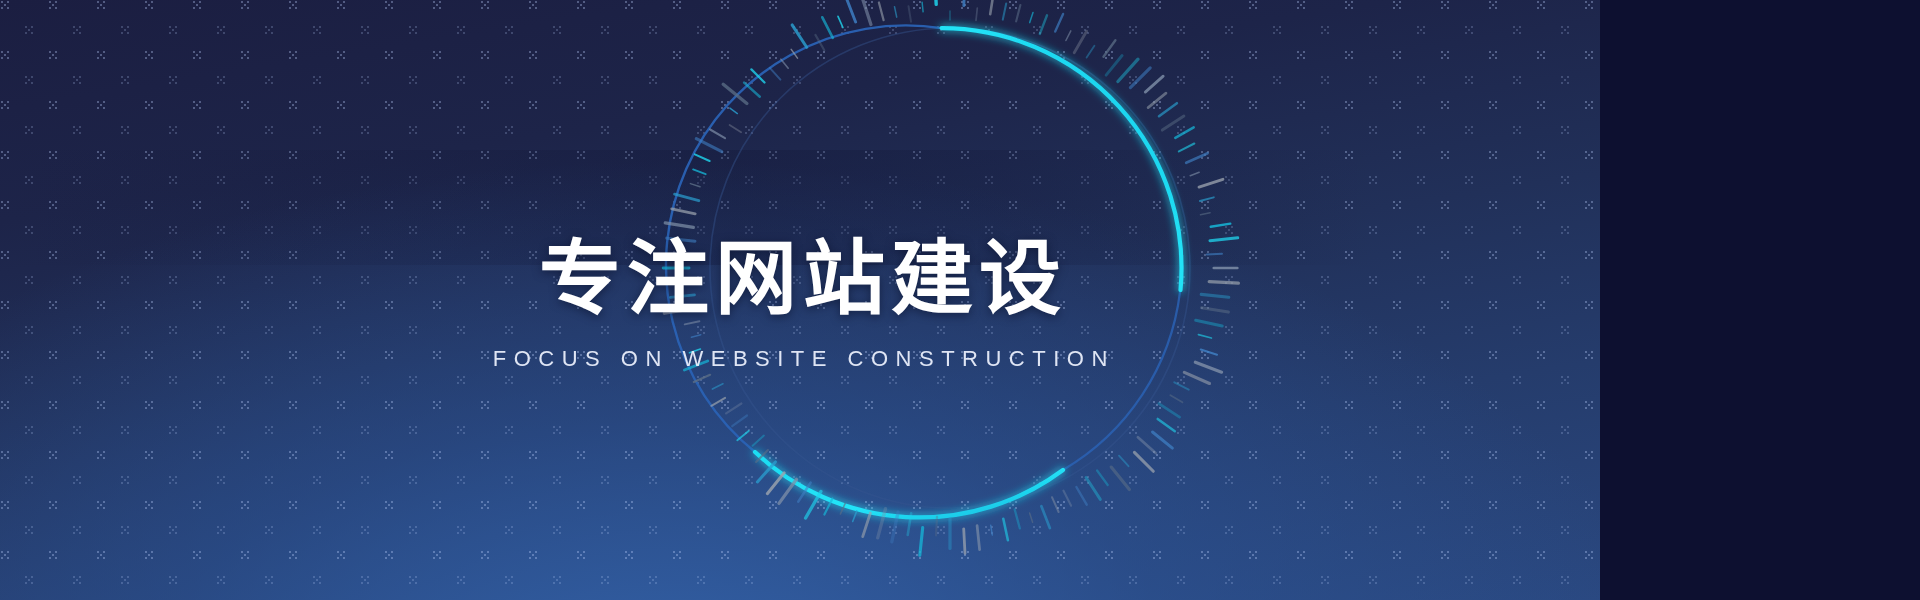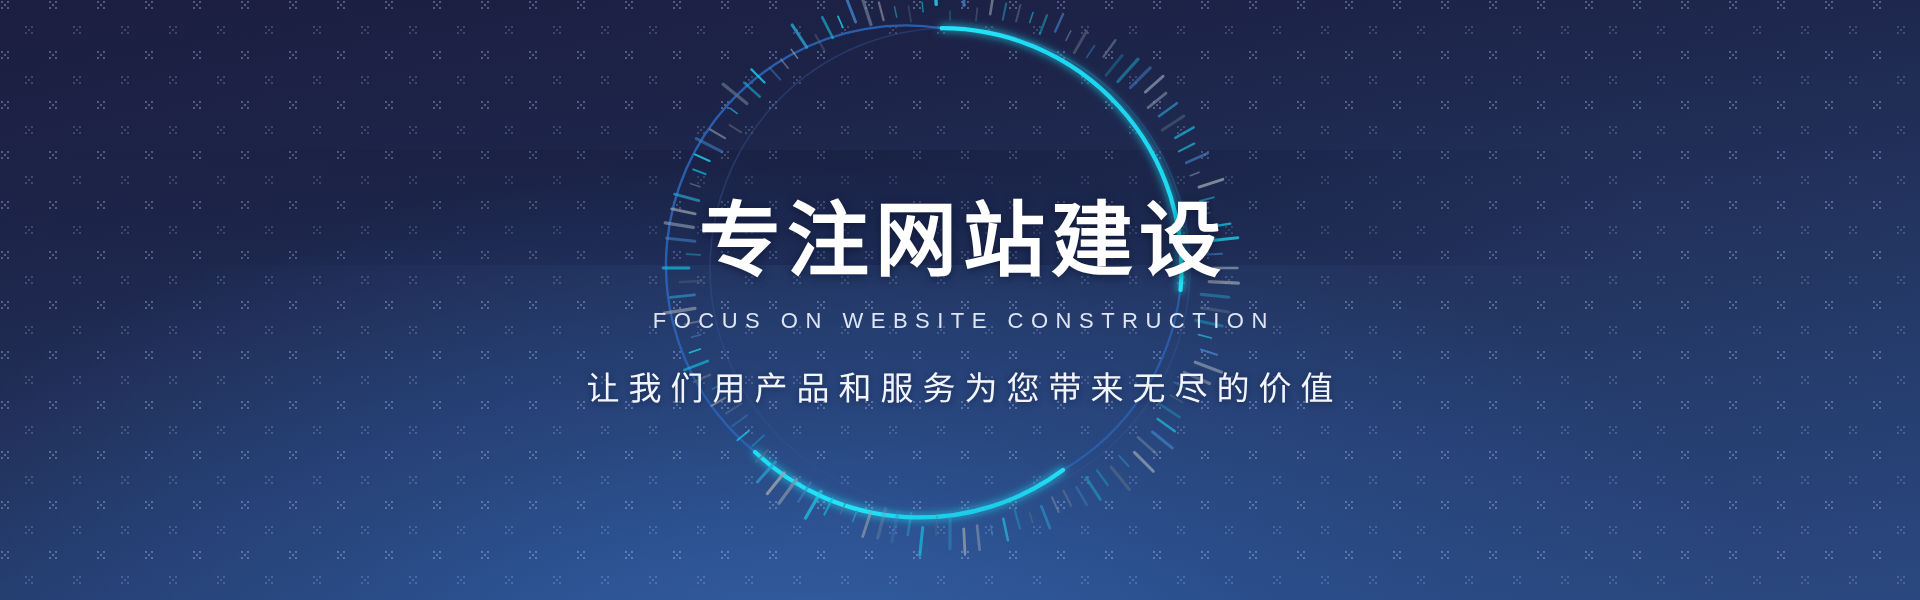--- a/index.html
+++ b/index.html
@@ -3,21 +3,21 @@
 <meta charset="utf-8">
 <title>Banner</title>
 <style>
   html, body {
     margin: 0;
     padding: 0;
     background: #0d1030;
   }
   #banner {
     position: relative;
-    width: 1920px;
+    width: 1600px;
     height: 600px;
     overflow: hidden;
     font-family: "Liberation Sans", "DejaVu Sans", sans-serif;
     background:
       radial-gradient(ellipse 1400px 760px at 42% 118%, rgba(52,100,172,0.95) 0%, rgba(44,84,150,0.55) 38%, rgba(30,45,92,0.0) 72%),
       linear-gradient(171deg, #1b1e41 0%, #1d2449 26%, #213059 50%, #253C6C 72%, #2a4880 100%);
   }
 
   
   .dots {
@@ -272,16 +272,15 @@
         <line x1="896.7" y1="17.1" x2="894.5" y2="6.7" stroke="#2a9fd0" stroke-width="1.54" stroke-linecap="round" stroke-opacity="0.59"></line>
         <line x1="911.0" y1="21.7" x2="908.5" y2="6.2" stroke="#5b6e86" stroke-width="2.01" stroke-linecap="round" stroke-opacity="0.35"></line>
         <line x1="923.1" y1="11.8" x2="922.1" y2="2.2" stroke="#16b7d8" stroke-width="1.46" stroke-linecap="round" stroke-opacity="0.63"></line>
         <line x1="936.2" y1="4.4" x2="934.6" y2="-26.4" stroke="#1fd3ec" stroke-width="3.39" stroke-linecap="round" stroke-opacity="0.85"></line>
       </g>
   </svg>
 
   <div class="content">
     <h1 class="headline">专注网站建设</h1>
     <div class="subline">FOCUS ON WEBSITE CONSTRUCTION</div>
-    <div class="tagline">让我们用产品和服务为您带来无尽的价值</div>
   </div>
 
 </div>
 
 </body></html>

